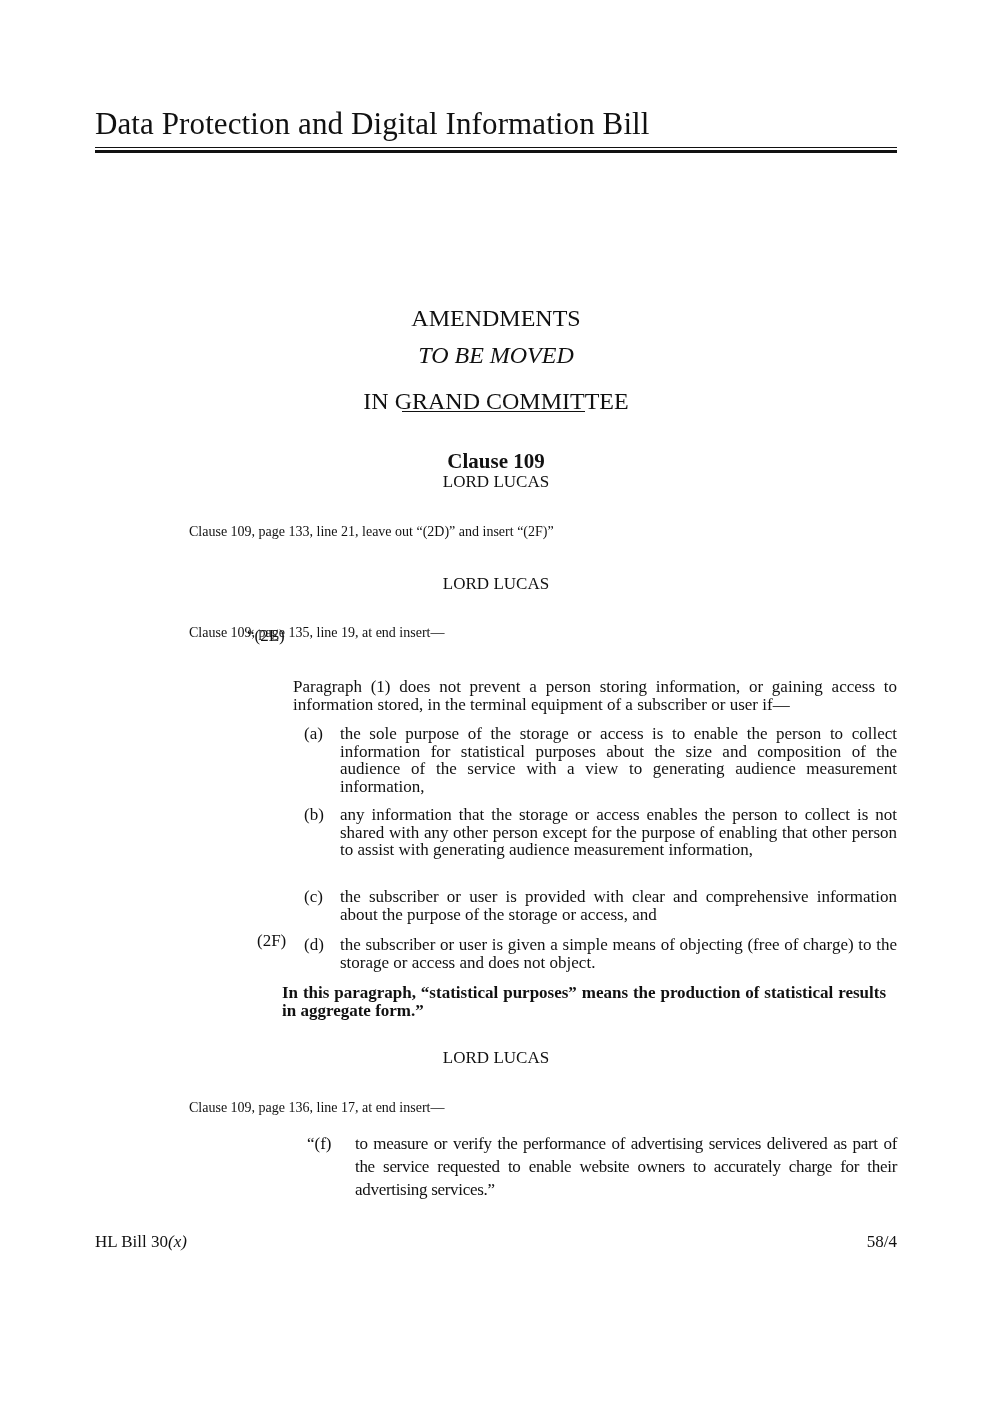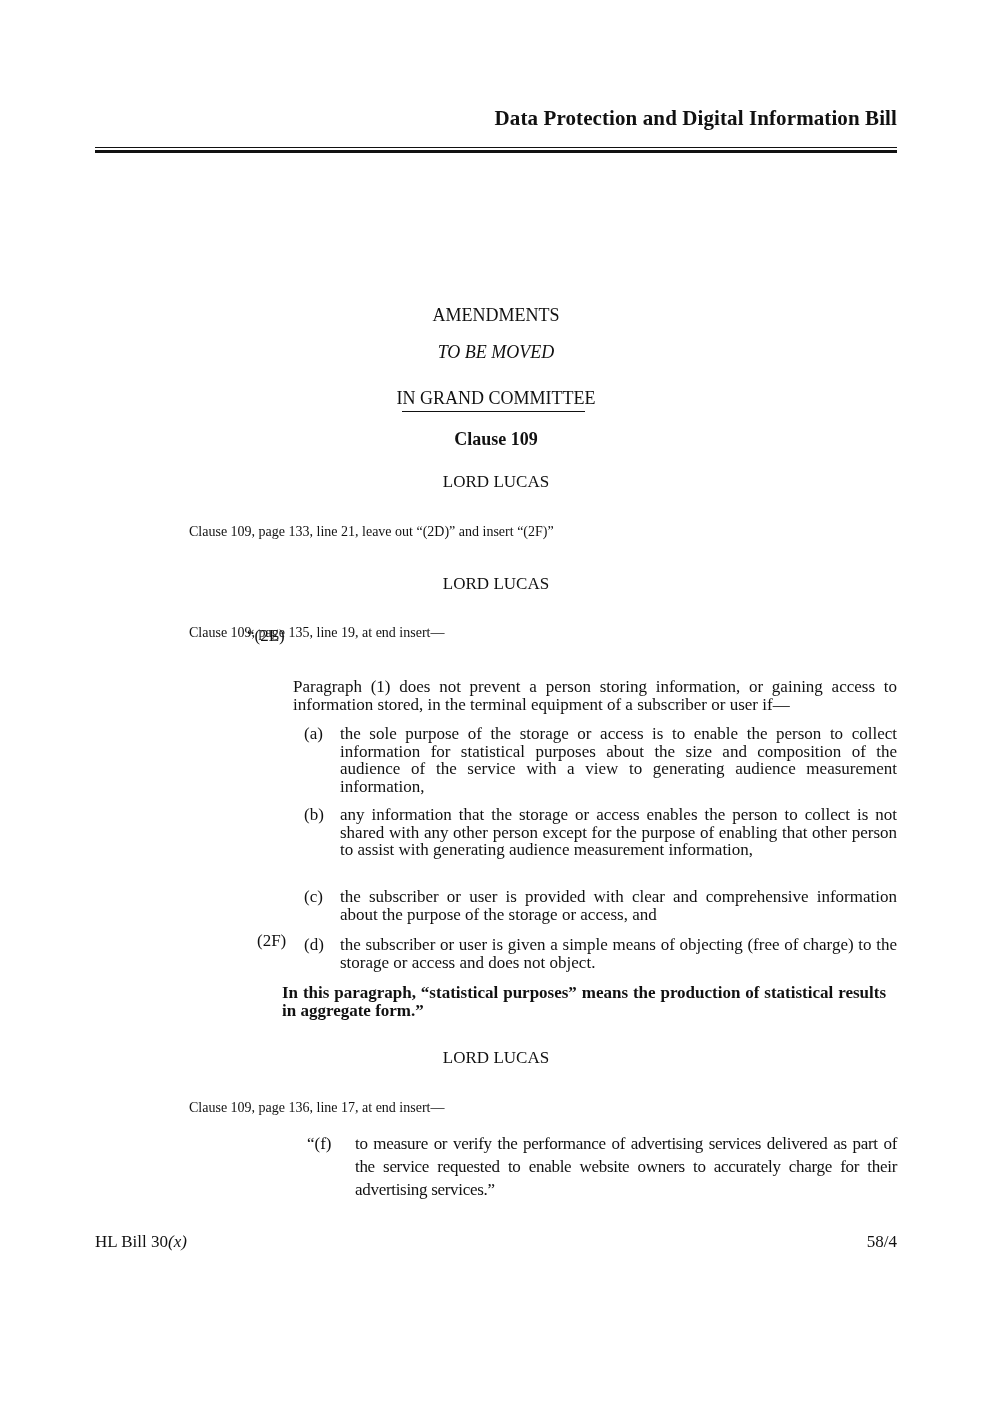--- a/index.html
+++ b/index.html
@@ -3,29 +3,29 @@
 <meta charset="utf-8">
 <style>
   html, body { margin: 0; padding: 0; background: #ffffff; }
   body {
     width: 991px; height: 1401px; position: relative; overflow: hidden;
     font-family: "Liberation Serif", "DejaVu Serif", serif;
     color: #111111;
   }
   .title {
     position: absolute; left: 95px; top: 106px; width: 802px;
-    text-align: right; font-weight: bold; font-size: 21px; letter-spacing: 0.1px;
+    text-align: left; font-weight: normal; font-size: 31px; letter-spacing: 0.1px;
   }
   .rule-thin { position: absolute; left: 95px; top: 147px; width: 802px; height: 1px; background: #111; }
   .rule-thick { position: absolute; left: 95px; top: 150px; width: 802px; height: 3px; background: #111; }
   .center {
-    position: absolute; left: 95px; width: 802px; text-align: center; font-size: 18px;
+    position: absolute; left: 95px; width: 802px; text-align: center; font-size: 24px;
   }
   .short-rule { position: absolute; left: 402px; top: 411px; width: 183px; height: 1px; background: #111; }
-  .bold { font-weight: bold; font-size: 18px; }
+  .bold { font-weight: bold; font-size: 21px; margin-top: 20px; }
   .instr { position: absolute; left: 189px; font-size: 14px; }
   .para { position: absolute; font-size: 17px; line-height: 17.5px; text-align: justify; }
   .num { position: absolute; font-size: 17px; line-height: 17.5px; }
   .footer { position: absolute; top: 1232px; font-size: 17px; }
   .italic { font-style: italic; }
 </style>
 </head>
 <body>
 
 <div class="title">Data Protection and Digital Information Bill</div>

